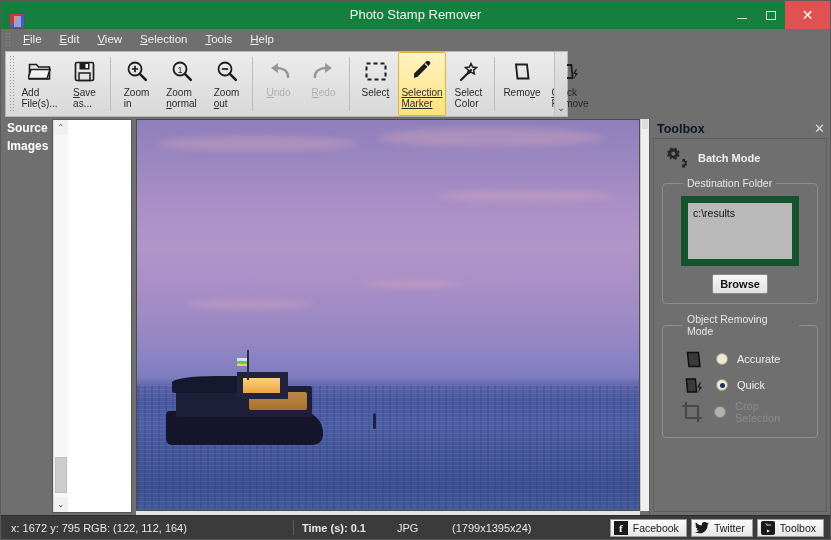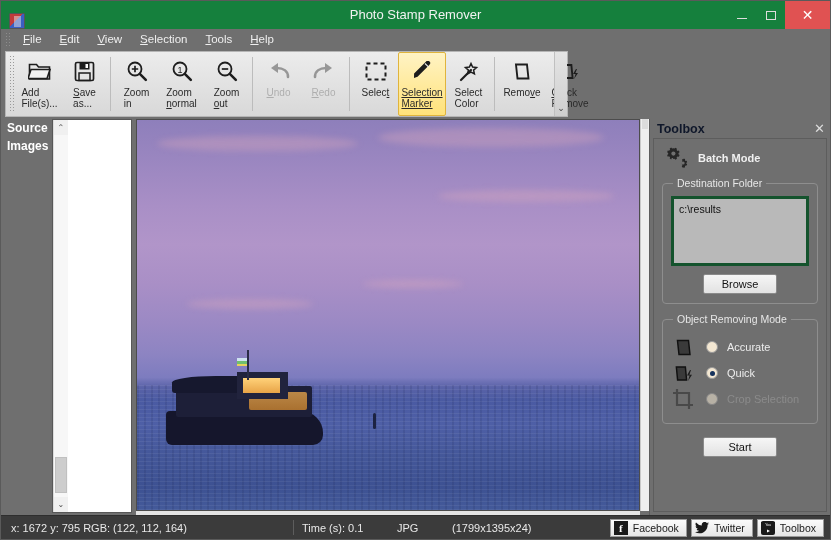--- a/index.html
+++ b/index.html
@@ -281,34 +281,34 @@
   .tbx-close { margin-left: auto; font-size: 13px; color: #ddd; line-height: 1; }
   .tbx-body {
     flex: 1 1 auto; margin: 0 3px 3px 3px;
     background: #6f6f6f; border: 1px solid #5d5d5d;
     padding: 6px 8px; display: flex; flex-direction: column;
   }
   .mode-row { display: flex; align-items: center; gap: 10px; margin: 2px 0 8px 2px; }
   .mode-title { font-size: 11px; font-weight: bold; color: #f0f0f0; }
   .group {
     border: 1px solid #8e8e8e; border-radius: 4px;
-    padding: 7px 8px 9px; margin-bottom: 9px; position: relative;
+    padding: 7px 18px 9px; margin-bottom: 9px; position: relative;
   }
   .group > legend {
     font-size: 10.5px; color: #e6e6e6; padding: 0 4px; margin-left: 2px;
   }
   .dest-box {
-    height: 70px; background: #b9b9b9; border: 3px solid #14532d;
+    height: 70px; background: #b9b9b9; border: 7px solid #14532d;
     font-size: 10.5px; color: #111; padding: 4px 5px; overflow: hidden;
   }
   .btn {
     background: linear-gradient(#f6f6f6,#e2e2e2);
     border: 1px solid #8a8a8a; border-radius: 2px;
     font-size: 11px; color: #111; padding: 3px 0;
-    width: 74px; text-align: center;
+    width: 56px; text-align: center; font-weight: bold;
   }
   .btn-center { display: flex; justify-content: center; margin-top: 8px; }
   .orm-row { display: flex; align-items: center; gap: 9px; margin: 4px 0; }
   .orm-ico { width: 26px; height: 22px; display:flex; align-items:center; justify-content:center; }
   .radio {
     width: 12px; height: 12px; border-radius: 50%;
     background: #f3e7d2; border: 1px solid #9a9a9a;
     display: inline-block; position: relative; flex: 0 0 12px;
   }
   .radio.on::after {
@@ -324,21 +324,21 @@
   
   .statusbar {
     height: 24px; flex: 0 0 24px;
     background: #3b3b3b; display: flex; align-items: center;
     color: #e8e8e8; font-size: 11px; padding: 0 2px;
     border-top: 1px solid #2e2e2e;
   }
   .sb-cell { padding: 0 8px; height: 20px; line-height: 20px; white-space: nowrap; }
   .sb-div { width: 1px; height: 15px; background: #5d5d5d; }
   .sb-coords { width: 290px; }
-  .sb-time { width: 95px; }
+  .sb-time { width: 95px; font-weight: bold; }
   .sb-fmt { width: 55px; }
   .sb-dims { width: 105px; }
   .social { margin-left: auto; display: flex; gap: 4px; padding-right: 4px; }
   .soc-btn {
     background: linear-gradient(#fbfbfb,#e6e6e6);
     border: 1px solid #9a9a9a;
     display: flex; align-items: center; gap: 5px;
     padding: 1px 7px 1px 3px; height: 18px;
     font-size: 10.5px; color: #1a1a1a;
   }
@@ -625,23 +625,20 @@
               <svg width="24" height="22" viewBox="0 0 24 22">
                   <path d="M5 1v16h16" fill="none" stroke="#1d1d1d" stroke-width="2.2"></path>
                   <path d="M1 5h16v16" fill="none" stroke="#1d1d1d" stroke-width="2.2"></path>
                 </svg>
             </span>
             <span class="radio"></span>
             <span class="orm-lbl">Crop Selection</span>
           </div>
         </fieldset>
 
-        <div class="start-wrap">
-          <div class="btn">Start</div>
-        </div>
       </div>
     </div>
   </div>
 
   <div class="statusbar">
     <div class="sb-cell sb-coords">x: 1672 y: 795  RGB: (122, 112, 164)</div>
     <div class="sb-div"></div>
     <div class="sb-cell sb-time">Time (s): 0.1</div>
     <div class="sb-cell sb-fmt">JPG</div>
     <div class="sb-cell sb-dims">(1799x1395x24)</div>

